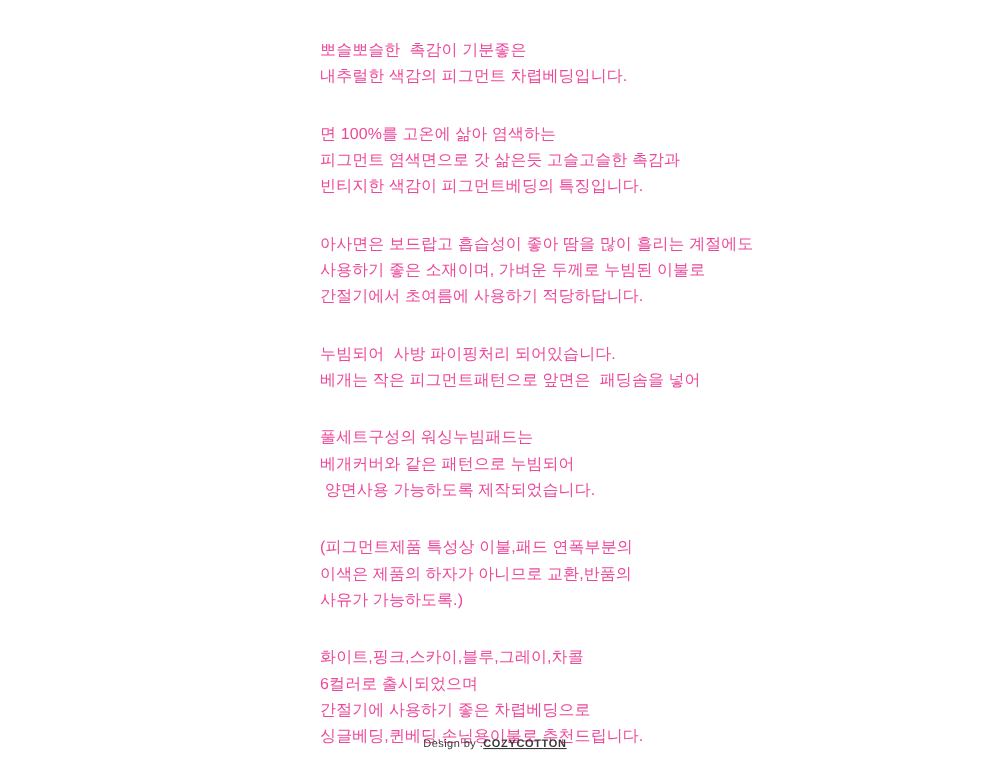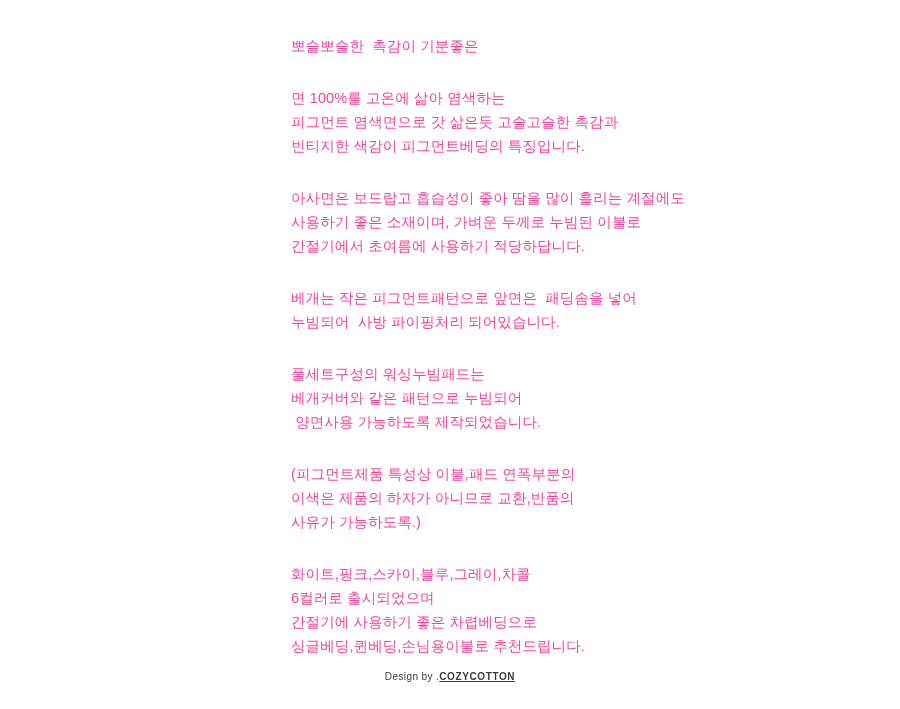--- a/index.html
+++ b/index.html
@@ -60,37 +60,38 @@
 </style>
 </head>
 <body>
 
 <div class="page">
 
   <div class="content">
 
     <div class="para">
       <div class="line">뽀슬뽀슬한  촉감이 기분좋은</div>
+      <div class="line">내추럴한 색감의 피그먼트 차렵베딩입니다.</div>
     </div>
 
     <div class="para">
       <div class="line">면 100%를 고온에 삶아 염색하는</div>
       <div class="line">피그먼트 염색면으로 갓 삶은듯 고슬고슬한 촉감과</div>
       <div class="line">빈티지한 색감이 피그먼트베딩의 특징입니다.</div>
     </div>
 
     <div class="para">
       <div class="line">아사면은 보드랍고 흡습성이 좋아 땀을 많이 흘리는 계절에도</div>
       <div class="line">사용하기 좋은 소재이며, 가벼운 두께로 누빔된 이불로</div>
       <div class="line">간절기에서 초여름에 사용하기 적당하답니다.</div>
     </div>
 
     <div class="para">
+      <div class="line">누빔되어  사방 파이핑처리 되어있습니다.</div>
       <div class="line">베개는 작은 피그먼트패턴으로 앞면은  패딩솜을 넣어</div>
-      <div class="line">누빔되어  사방 파이핑처리 되어있습니다.</div>
     </div>
 
     <div class="para">
       <div class="line">풀세트구성의 워싱누빔패드는</div>
       <div class="line">베개커버와 같은 패턴으로 누빔되어</div>
       <div class="line"> 양면사용 가능하도록 제작되었습니다.</div>
     </div>
 
     <div class="para">
       <div class="line">(피그먼트제품 특성상 이불,패드 연폭부분의</div>

